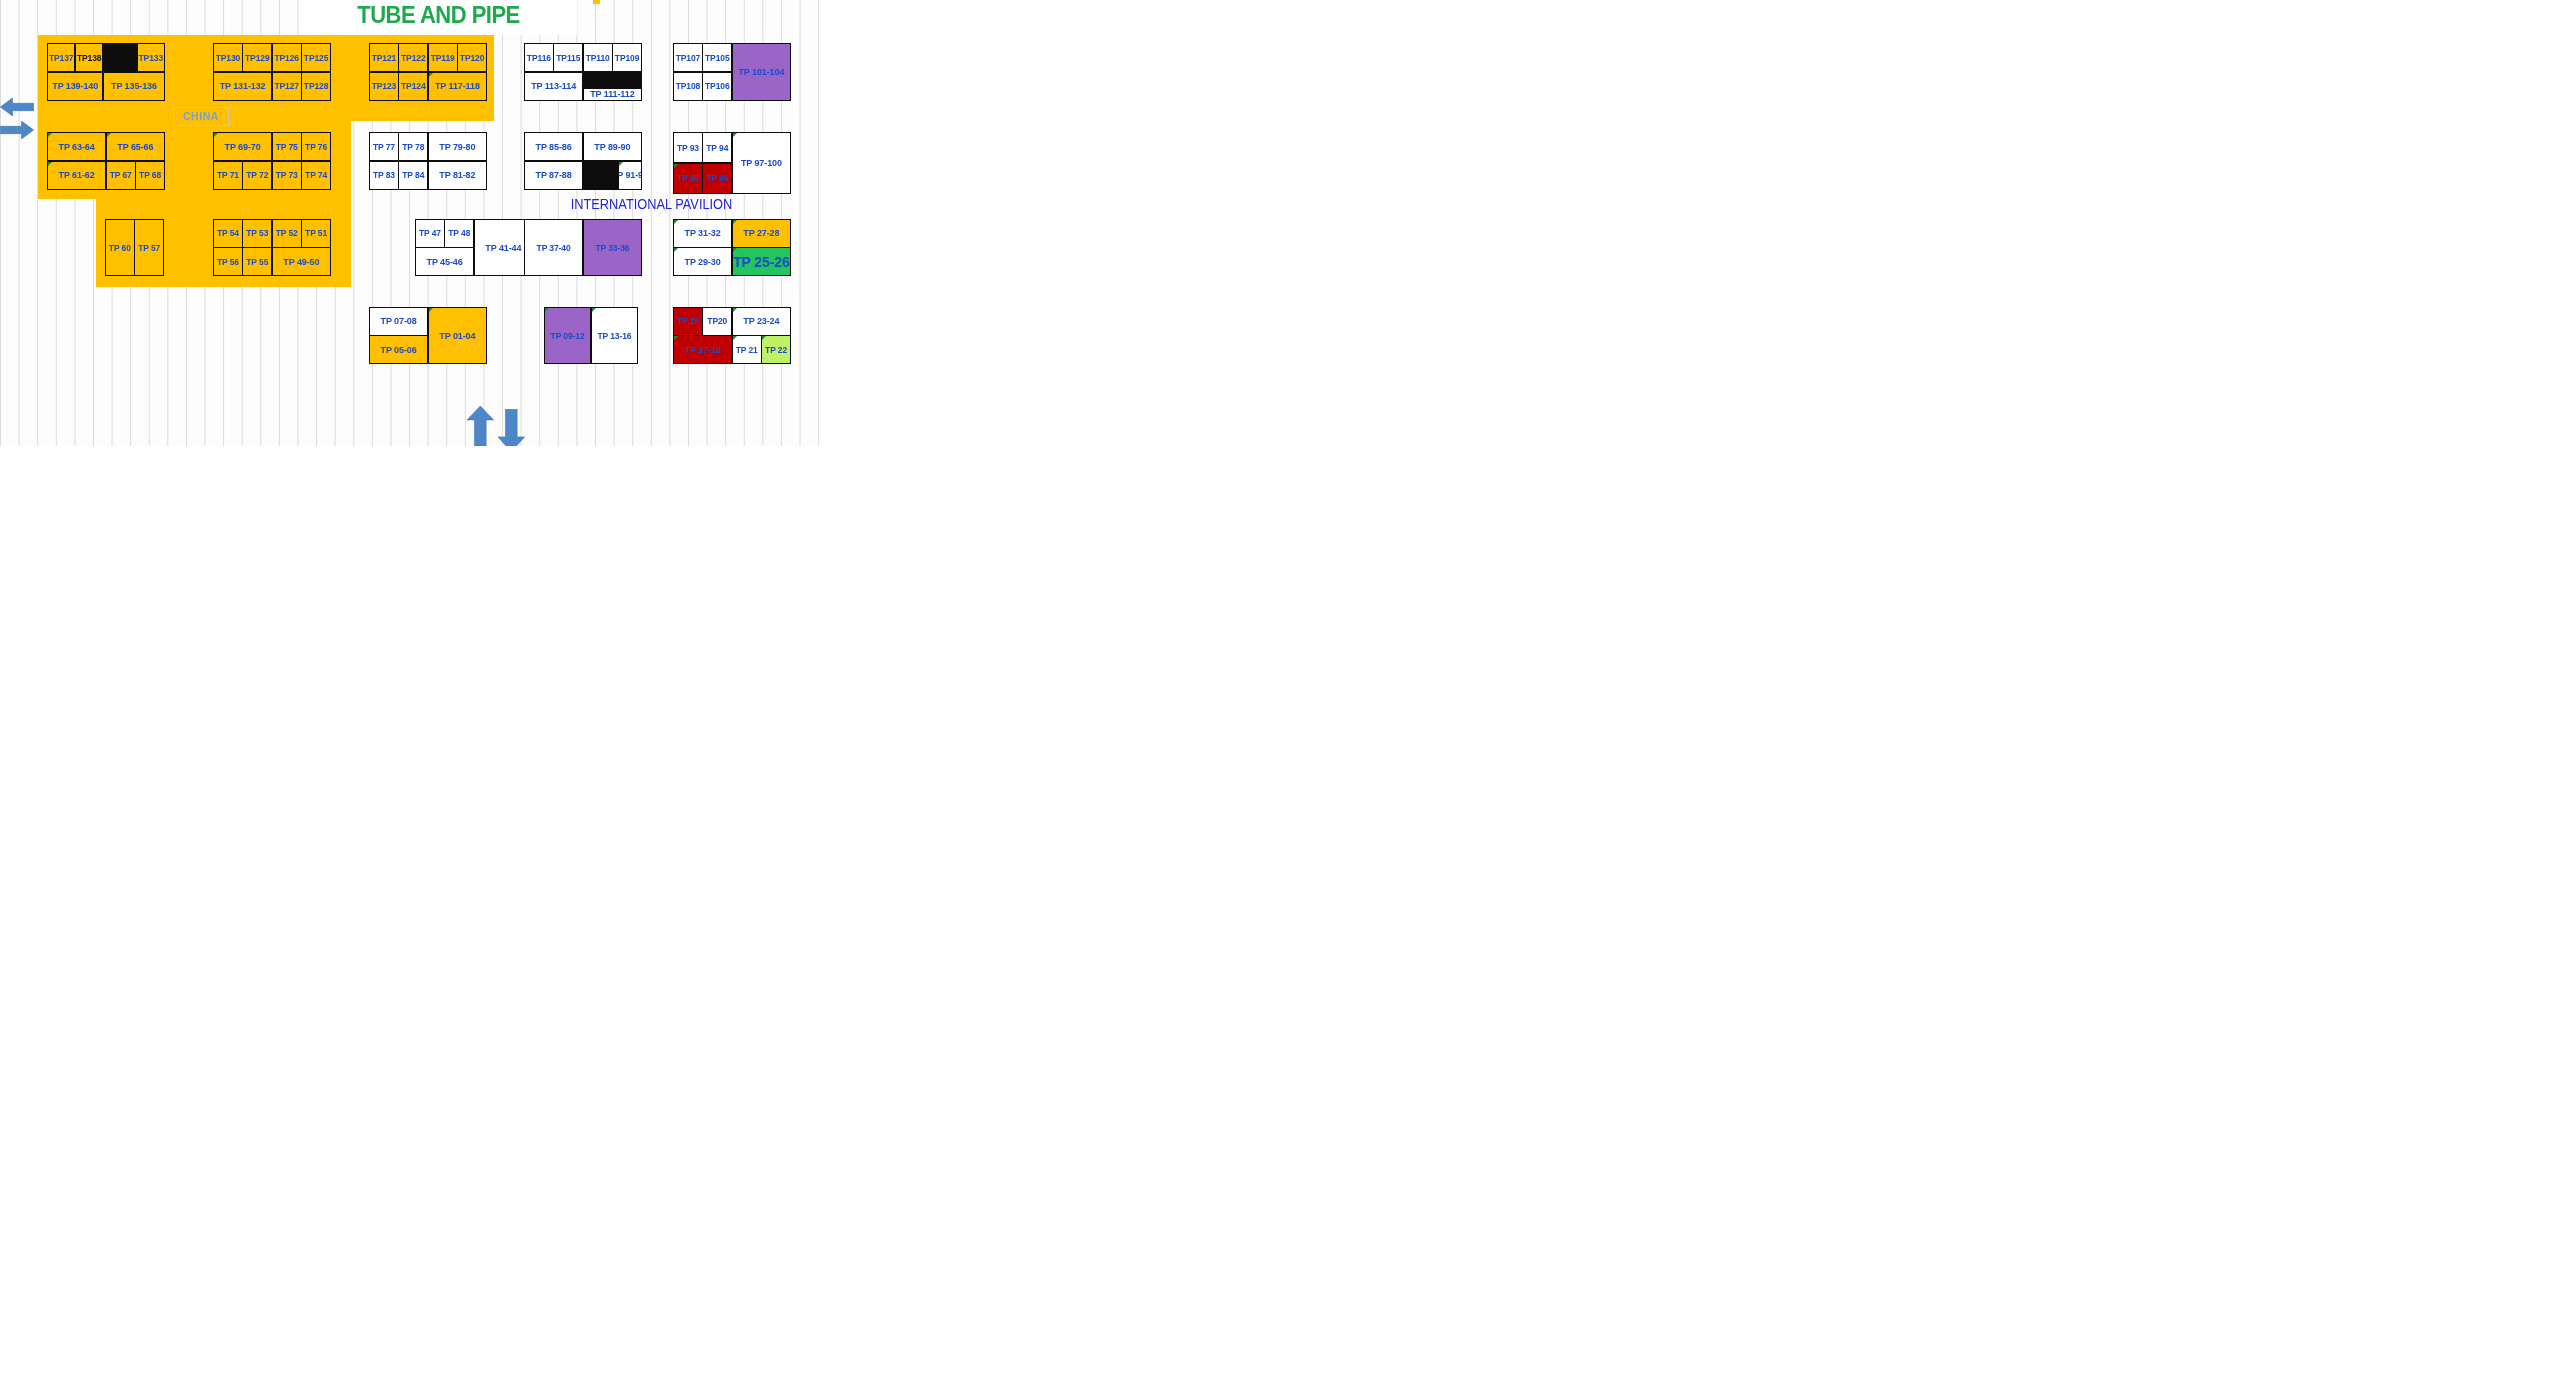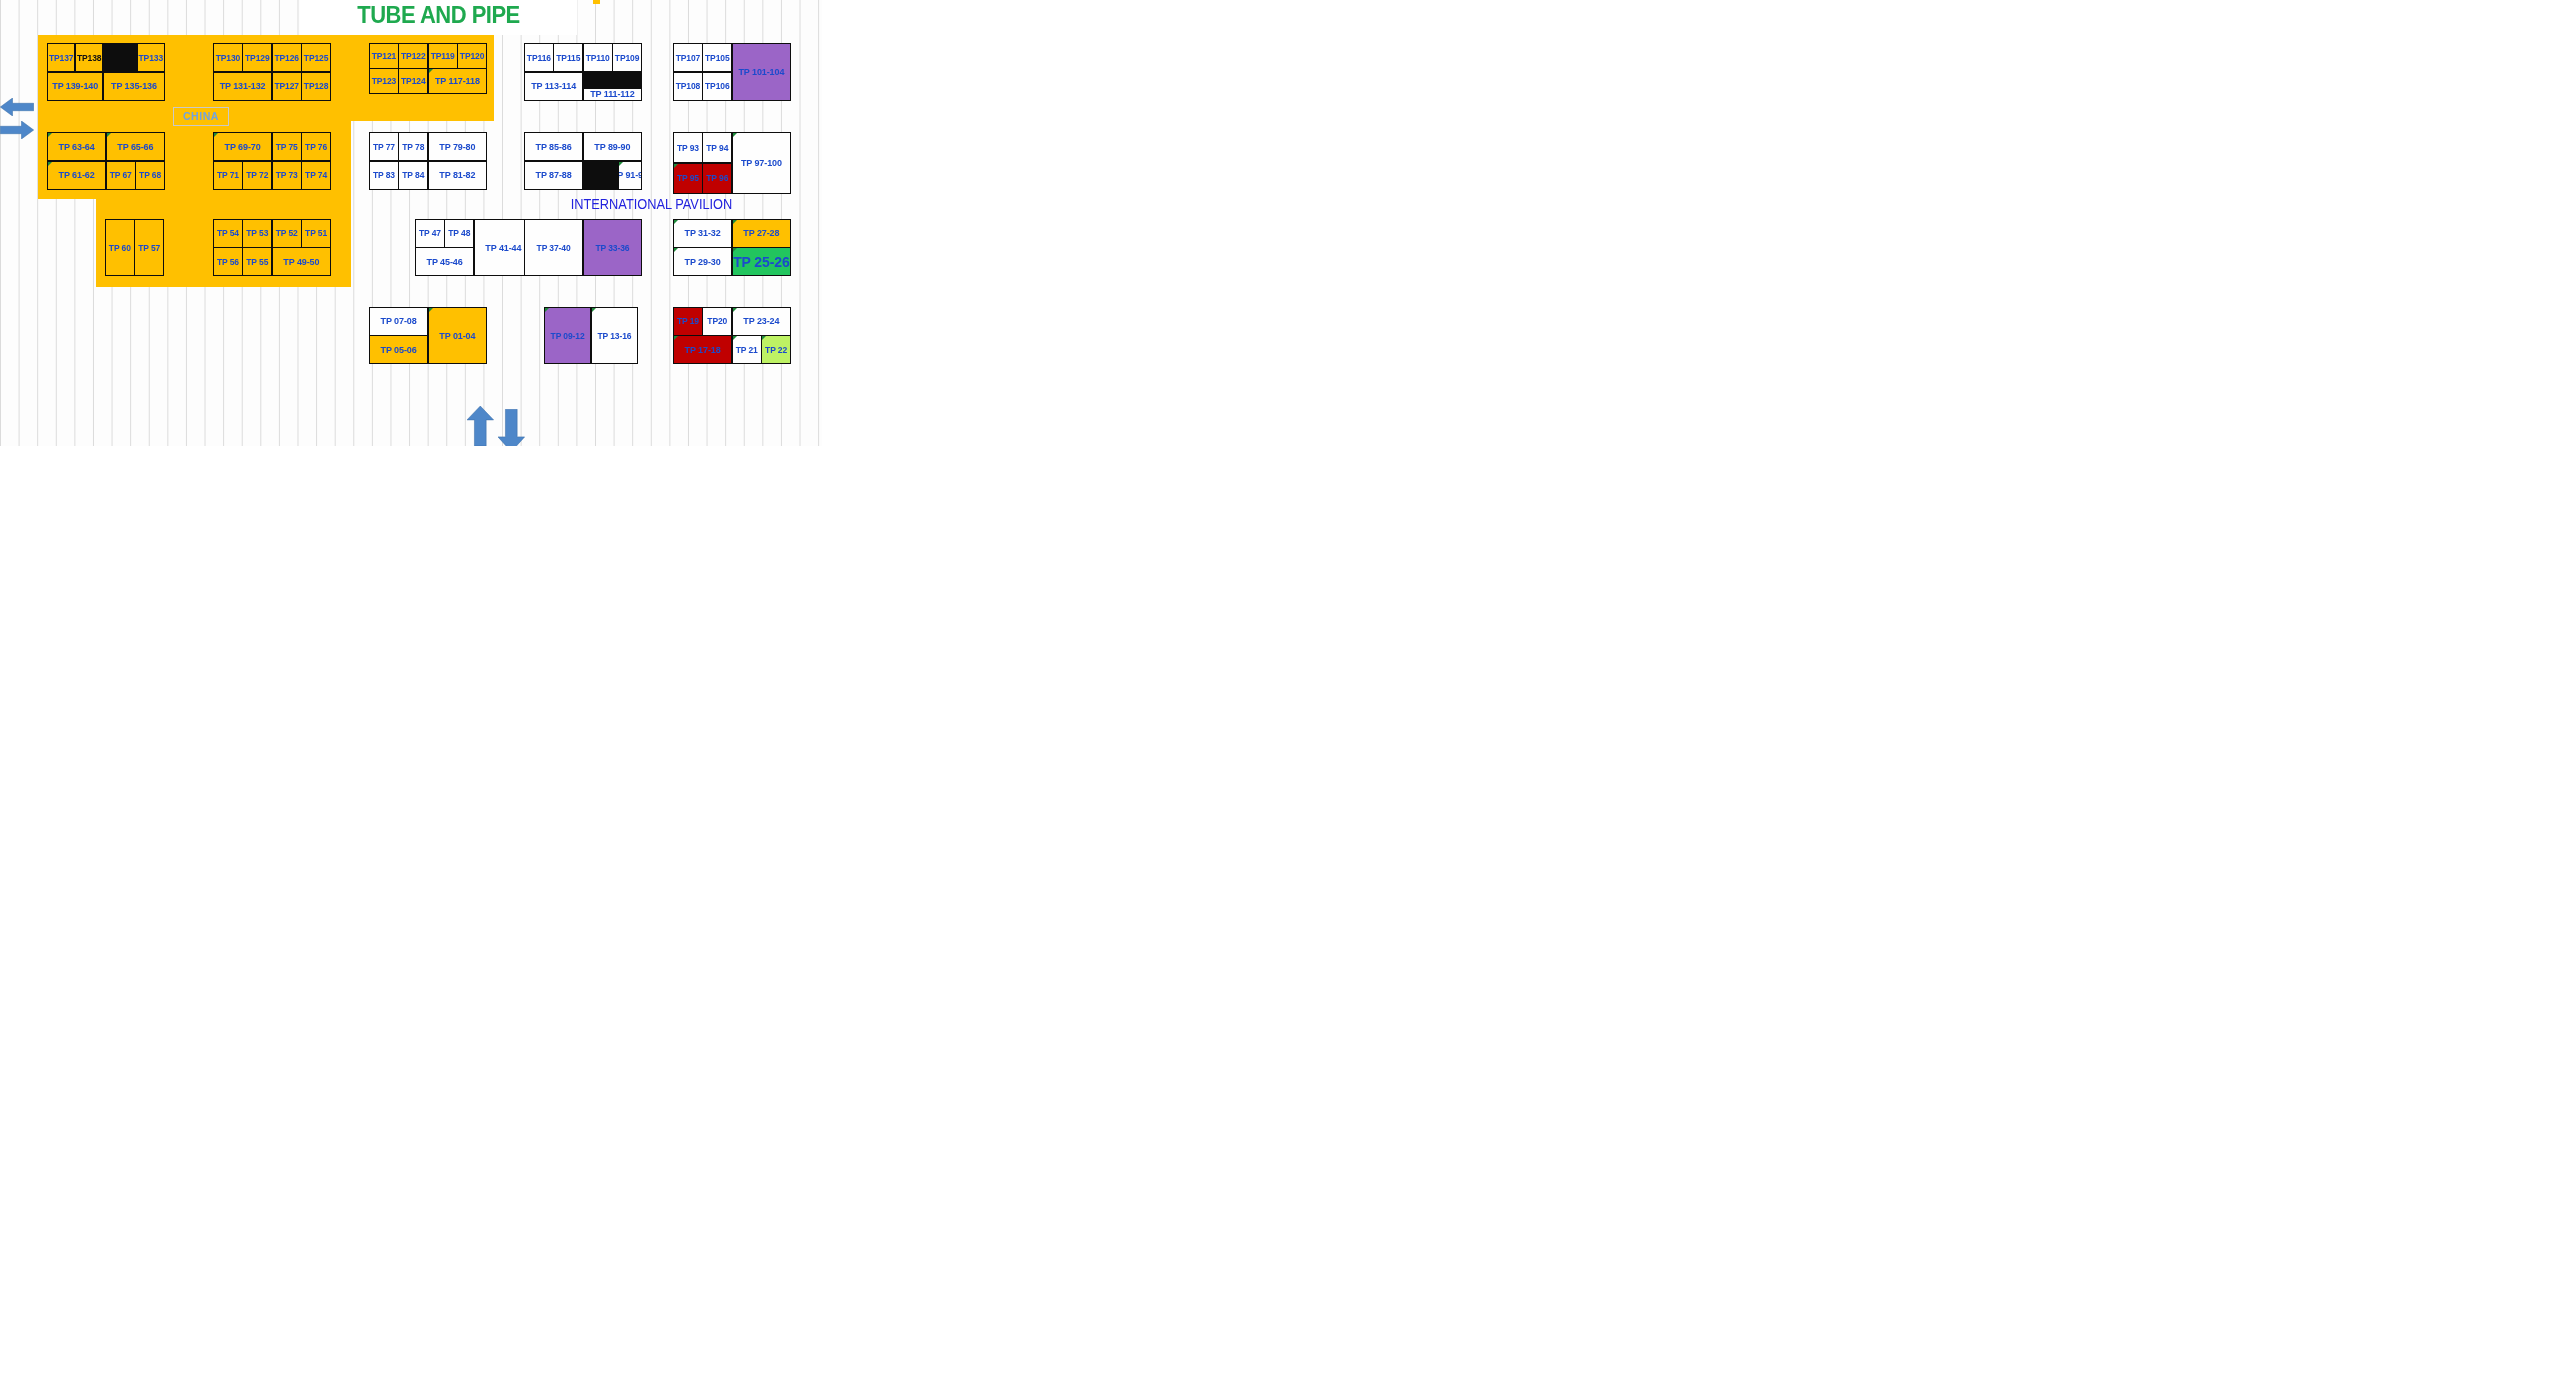--- a/index.html
+++ b/index.html
@@ -76,21 +76,21 @@
       </div>
       <div class="block" style="left: 213px; top: 43px; width: 118px; height: 58px; grid-template-columns: repeat(4, 1fr); grid-template-rows: repeat(2, 1fr);">
         <div class="cell" style="grid-area: 1 / 1 / span 1 / span 1; background: rgb(255, 192, 0); color: rgb(27, 74, 204);">TP130</div>
         <div class="cell" style="grid-area: 1 / 2 / span 1 / span 1; background: rgb(255, 192, 0); color: rgb(27, 74, 204);">TP129</div>
         <div class="cell" style="grid-area: 1 / 3 / span 1 / span 1; background: rgb(255, 192, 0); color: rgb(27, 74, 204);">TP126</div>
         <div class="cell" style="grid-area: 1 / 4 / span 1 / span 1; background: rgb(255, 192, 0); color: rgb(27, 74, 204);">TP125</div>
         <div class="cell" style="grid-area: 2 / 1 / span 1 / span 2; background: rgb(255, 192, 0); color: rgb(27, 74, 204); font-size: 9px;">TP 131-132</div>
         <div class="cell" style="grid-area: 2 / 3 / span 1 / span 1; background: rgb(255, 192, 0); color: rgb(27, 74, 204);">TP127</div>
         <div class="cell" style="grid-area: 2 / 4 / span 1 / span 1; background: rgb(255, 192, 0); color: rgb(27, 74, 204);">TP128</div>
       </div>
-      <div class="block" style="left: 369px; top: 43px; width: 118px; height: 51px; grid-template-columns: repeat(4, 1fr); grid-template-rows: repeat(2, 1fr);">
+      <div class="block" style="left: 369px; top: 43px; width: 118px; height: 58px; grid-template-columns: repeat(4, 1fr); grid-template-rows: repeat(2, 1fr);">
         <div class="cell" style="grid-area: 1 / 1 / span 1 / span 1; background: rgb(255, 192, 0); color: rgb(27, 74, 204);">TP121</div>
         <div class="cell" style="grid-area: 1 / 2 / span 1 / span 1; background: rgb(255, 192, 0); color: rgb(27, 74, 204);">TP122</div>
         <div class="cell" style="grid-area: 1 / 3 / span 1 / span 1; background: rgb(255, 192, 0); color: rgb(27, 74, 204);">TP119</div>
         <div class="cell" style="grid-area: 1 / 4 / span 1 / span 1; background: rgb(255, 192, 0); color: rgb(27, 74, 204);">TP120</div>
         <div class="cell" style="grid-area: 2 / 1 / span 1 / span 1; background: rgb(255, 192, 0); color: rgb(27, 74, 204);">TP123</div>
         <div class="cell" style="grid-area: 2 / 2 / span 1 / span 1; background: rgb(255, 192, 0); color: rgb(27, 74, 204);">TP124</div>
         <div class="cell" style="grid-area: 2 / 3 / span 1 / span 2; background: rgb(255, 192, 0); color: rgb(27, 74, 204); font-size: 9px;"><span class="corner"></span>TP 117-118</div>
       </div>
       <div class="block" style="left: 524px; top: 43px; width: 118px; height: 58px; grid-template-columns: repeat(4, 1fr); grid-template-rows: repeat(2, 1fr);">
         <div class="cell" style="grid-area: 1 / 1 / span 1 / span 1; background: rgb(254, 254, 254); color: rgb(27, 74, 204);">TP116</div>

